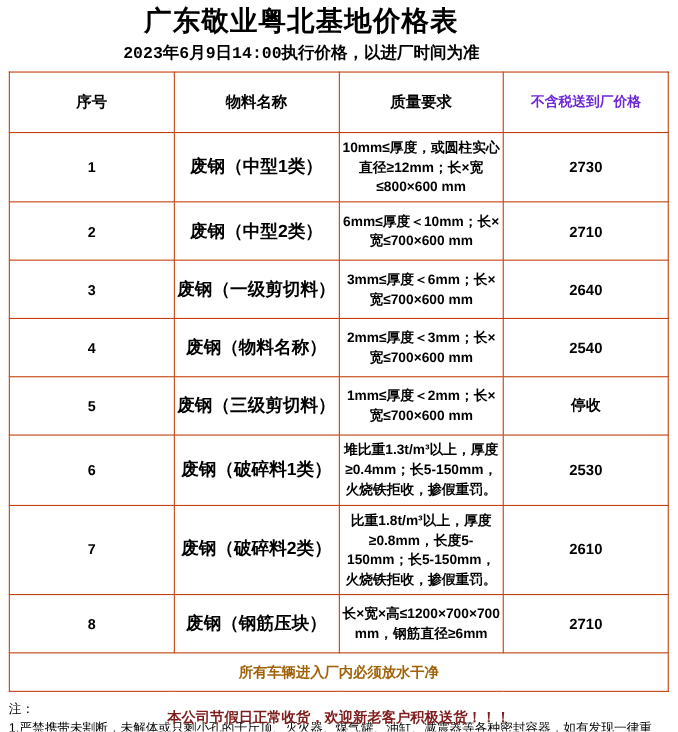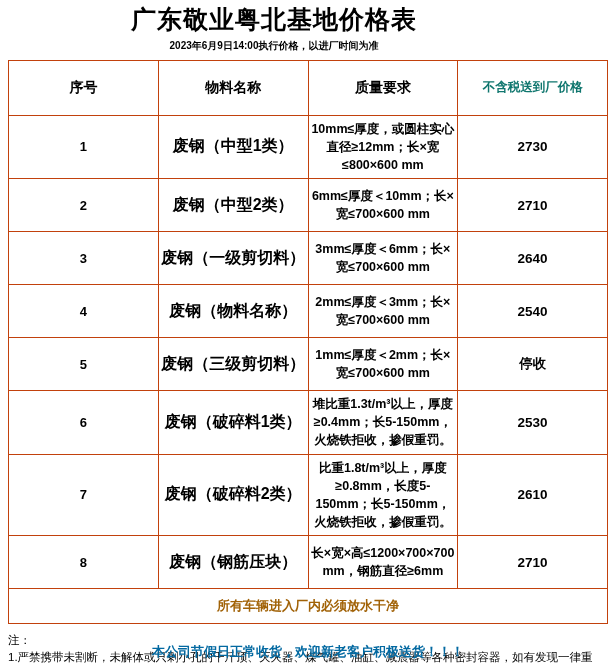--- a/index.html
+++ b/index.html
@@ -27,42 +27,43 @@
     font-weight: bold;
     font-size: 25px;
     letter-spacing: 1px;
     padding-top: 6px;
     padding-bottom: 4px;
     line-height: 1.15;
   }
   .subtitle {
     text-align: center;
     font-weight: bold;
-    font-size: 10px;
+    font-size: 15px;
     padding-bottom: 7px;
     letter-spacing: 0px;
+    font-family: Liberation Mono, monospace;
   }
   table.price {
     width: 600px;
     border-collapse: collapse;
     table-layout: fixed;
   }
   table.price td, table.price th {
     border: 1px solid #c2410c;
     text-align: center;
     vertical-align: middle;
     padding: 4px 2px;
   }
   thead th {
     font-weight: bold;
     font-size: 14px;
     height: 46px;
   }
   thead th.price-head {
-    color: #0f766e;
+    color: #6d28d9;
     font-size: 12.5px;
     line-height: 1.25;
   }
   tbody td {
     font-size: 13px;
     height: 44px;
     font-weight: bold;
   }
   td.col-idx { width: 44px; font-size: 13px; }
   td.col-name { width: 130px; font-size: 16px; }
@@ -83,21 +84,21 @@
   }
   .notes .note-head {
     font-size: 11.5px;
   }
   .notes p {
     margin: 0;
   }
   .footer {
     width: 600px;
     text-align: center;
-    color: #0369a1;
+    color: #7f1d1d;
     font-weight: bold;
     font-size: 13px;
     position: absolute;
     bottom: 4px;
     left: 8px;
   }
 </style>
 </head>
 <body>
 

